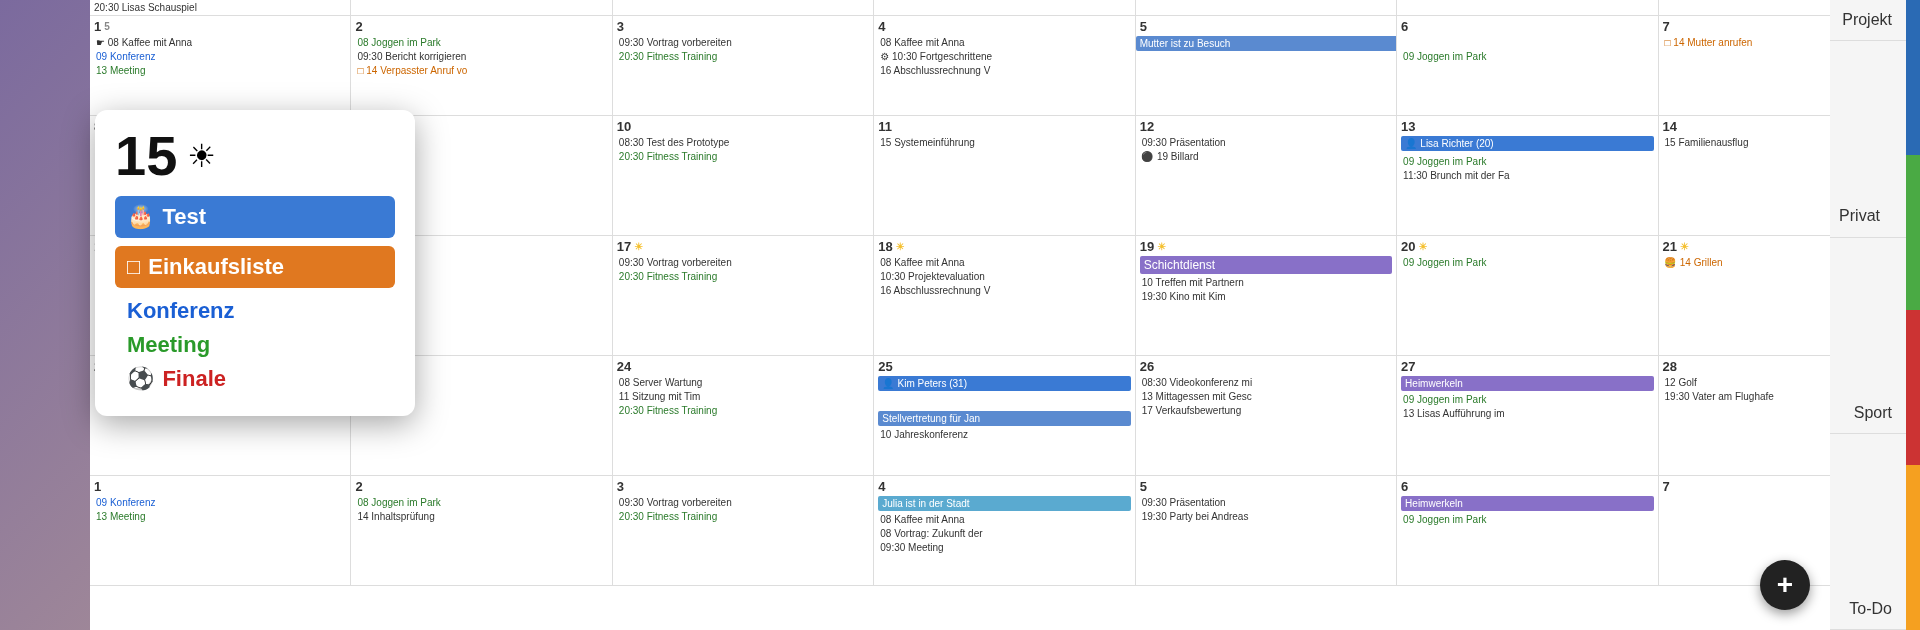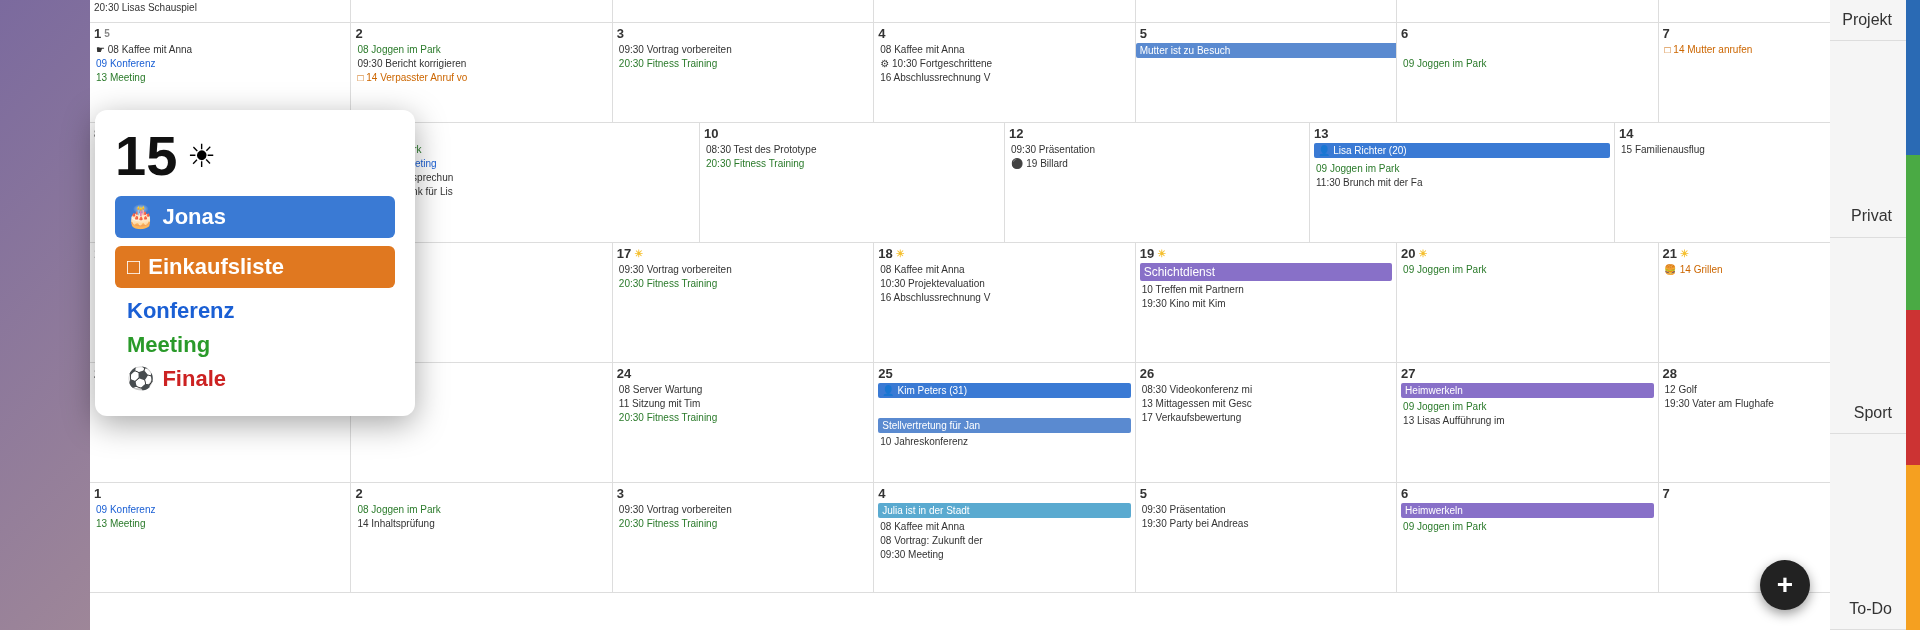--- a/index.html
+++ b/index.html
@@ -225,21 +225,21 @@
 
     .row-top {
       height: 100px;
     }
     .row-mid {
       height: 120px;
     }
 
     
     .calendar-row-partial {
-      height: 23px;
+      height: 16px;
       display: flex;
       border-bottom: 1px solid #ddd;
     }
 
     .partial-cell {
       flex: 1;
       border-right: 1px solid #ddd;
       padding: 2px 4px;
       overflow: hidden;
       font-size: 10px;
@@ -341,20 +341,26 @@
     </div>
     <div class="calendar-cell">
       <div class="cell-date">
           <span class="day-num">10</span>
         </div>
       <div class="cell-event event-default">08:30 Test des Prototype</div>
       <div class="cell-event event-green">20:30 Fitness Training</div>
     </div>
     <div class="calendar-cell">
       <div class="cell-date">
+          <span class="day-num">11</span>
+        </div>
+      <div class="cell-event event-default">15 Systemeinführung</div>
+    </div>
+    <div class="calendar-cell">
+      <div class="cell-date">
           <span class="day-num">12</span>
         </div>
       <div class="cell-event event-default">09:30 Präsentation</div>
       <div class="cell-event event-default">⚫ 19 Billard</div>
     </div>
     <div class="calendar-cell">
       <div class="cell-date">
           <span class="day-num">13</span>
         </div>
       <div class="cell-event event-highlight-blue" style="margin-bottom:4px;">👤 Lisa Richter (20)</div>
@@ -529,42 +535,42 @@
   </div>
 
 </div>
 
 <div class="right-sidebar">
   <div style="position:absolute;right:0;top:0;width:14px;height:155px;background:#2a6ab4;"></div>
   <div class="sidebar-item" style="height:155px;justify-content:flex-end;padding-right:20px;">
     <span class="sidebar-label">Projekt</span>
   </div>
   <div style="position:absolute;right:0;top:155px;width:14px;height:155px;background:#4aaa44;"></div>
-  <div class="sidebar-item" style="height:155px;justify-content:flex-end;padding-right:20px;margin-top:155px;text-align:right;">
+  <div class="sidebar-item" style="height:155px;justify-content:flex-end;padding-right:32px;margin-top:155px;text-align:right;">
     <span class="sidebar-label">Privat</span>
   </div>
   <div style="position:absolute;right:0;top:310px;width:14px;height:155px;background:#cc3333;"></div>
   <div class="sidebar-item" style="height:155px;justify-content:flex-end;padding-right:20px;margin-top:155px;">
     <span class="sidebar-label">Sport</span>
   </div>
   <div style="position:absolute;right:0;top:465px;width:14px;height:165px;background:#f5a020;"></div>
   <div class="sidebar-item" style="height:165px;justify-content:flex-end;padding-right:20px;margin-top:155px;">
     <span class="sidebar-label">To-Do</span>
   </div>
 </div>
 
 <div class="popup-card">
   <div class="popup-header">
     <span class="popup-day-num">15</span>
     <span class="popup-sun-icon">☀</span>
   </div>
 
   <div class="popup-birthday-row">
     <span>🎂</span>
-    <span>Jonas</span>
+    <span>Test</span>
   </div>
 
   <div class="popup-shopping-row">
     <span>□</span>
     <span>Einkaufsliste</span>
   </div>
 
   <div class="popup-konferenz">Konferenz</div>
   <div class="popup-meeting">Meeting</div>
   <div class="popup-finale">

